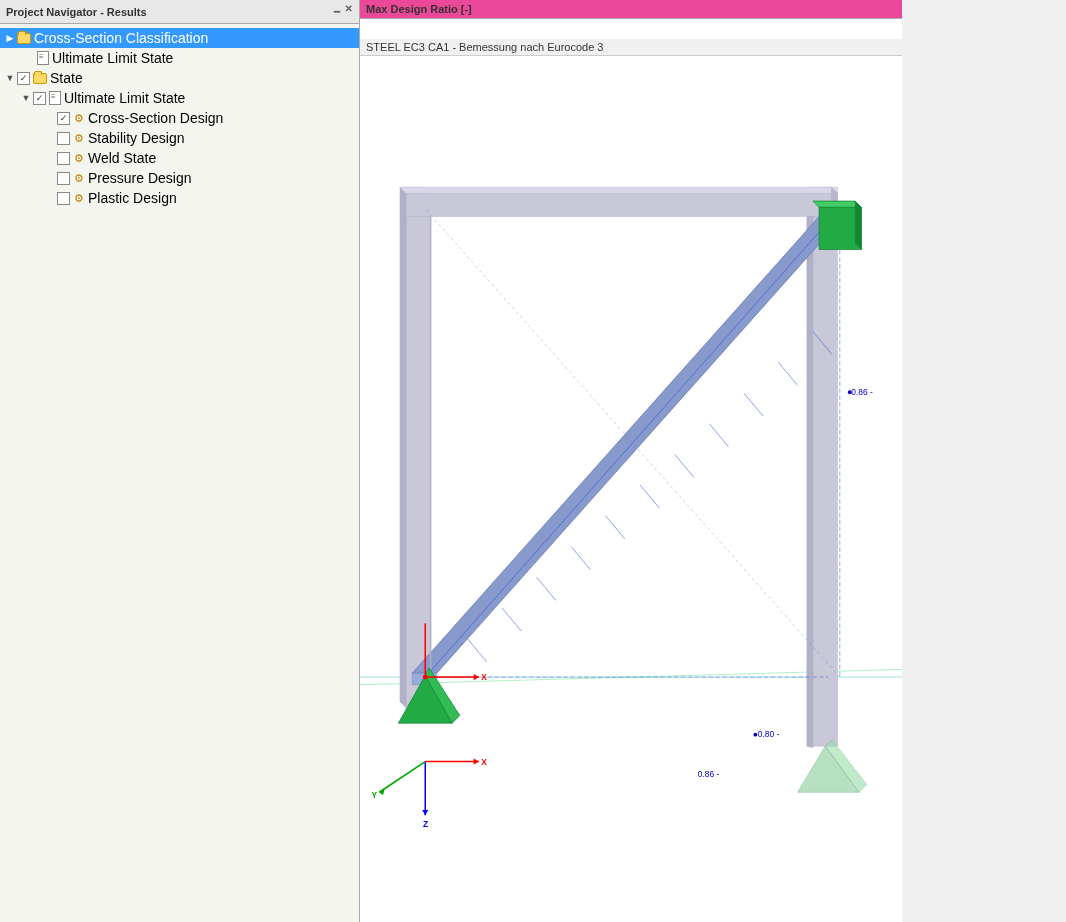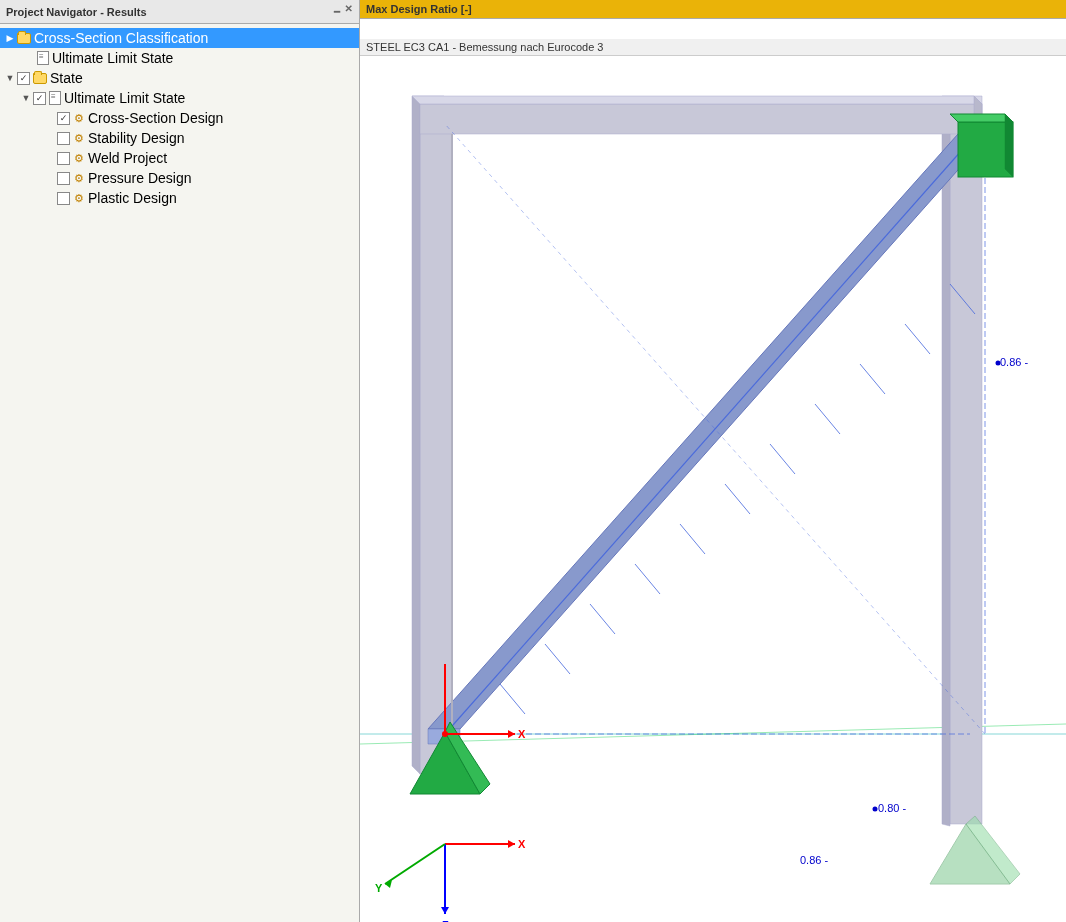--- a/index.html
+++ b/index.html
@@ -1,18 +1,18 @@
 <!DOCTYPE html>
 <html><head>
   <meta charset="utf-8">
   <style>
     * { margin: 0; padding: 0; box-sizing: border-box; }
     body { font-family: 'Segoe UI', Arial, sans-serif; font-size: 12px; background: #f0f0f0; overflow: hidden; width: 1066px; height: 922px; }
 
-    .main-container { display: flex; width: 1066px; height: 922px; justify-content: flex-end; }
+    .main-container { display: flex; width: 902px; height: 922px; justify-content: flex-end; }
 
     
     .left-panel {
       width: 360px;
       min-width: 360px;
       background: #f5f5f0;
       border-right: 1px solid #aaa;
       display: flex;
       flex-direction: column;
     }
@@ -153,21 +153,21 @@
     .right-panel {
       flex: 1;
       background: #ffffff;
       display: flex;
       flex-direction: column;
       position: relative;
       overflow: hidden;
     }
 
     .view-header {
-      background: #eab308;
+      background: #ec4899;
       border-bottom: 1px solid #aaa;
       padding: 3px 6px;
       font-size: 11px;
       color: #333;
       font-weight: bold;
     }
 
     .view-subtitle {
       font-size: 11px;
       color: #333;
@@ -253,21 +253,21 @@
         <span class="expander" style="width:12px;"></span>
         <div class="checkbox"></div>
         <span class="tool-icon">⚙</span>
         <span class="label">Stability Design</span>
       </div>
 
       <div class="tree-item" style="padding-left: 44px;">
         <span class="expander" style="width:12px;"></span>
         <div class="checkbox"></div>
         <span class="tool-icon">⚙</span>
-        <span class="label">Weld Project</span>
+        <span class="label">Weld State</span>
       </div>
 
       <div class="tree-item" style="padding-left: 44px;">
         <span class="expander" style="width:12px;"></span>
         <div class="checkbox"></div>
         <span class="tool-icon">⚙</span>
         <span class="label">Pressure Design</span>
       </div>
 
       <div class="tree-item" style="padding-left: 44px;">

